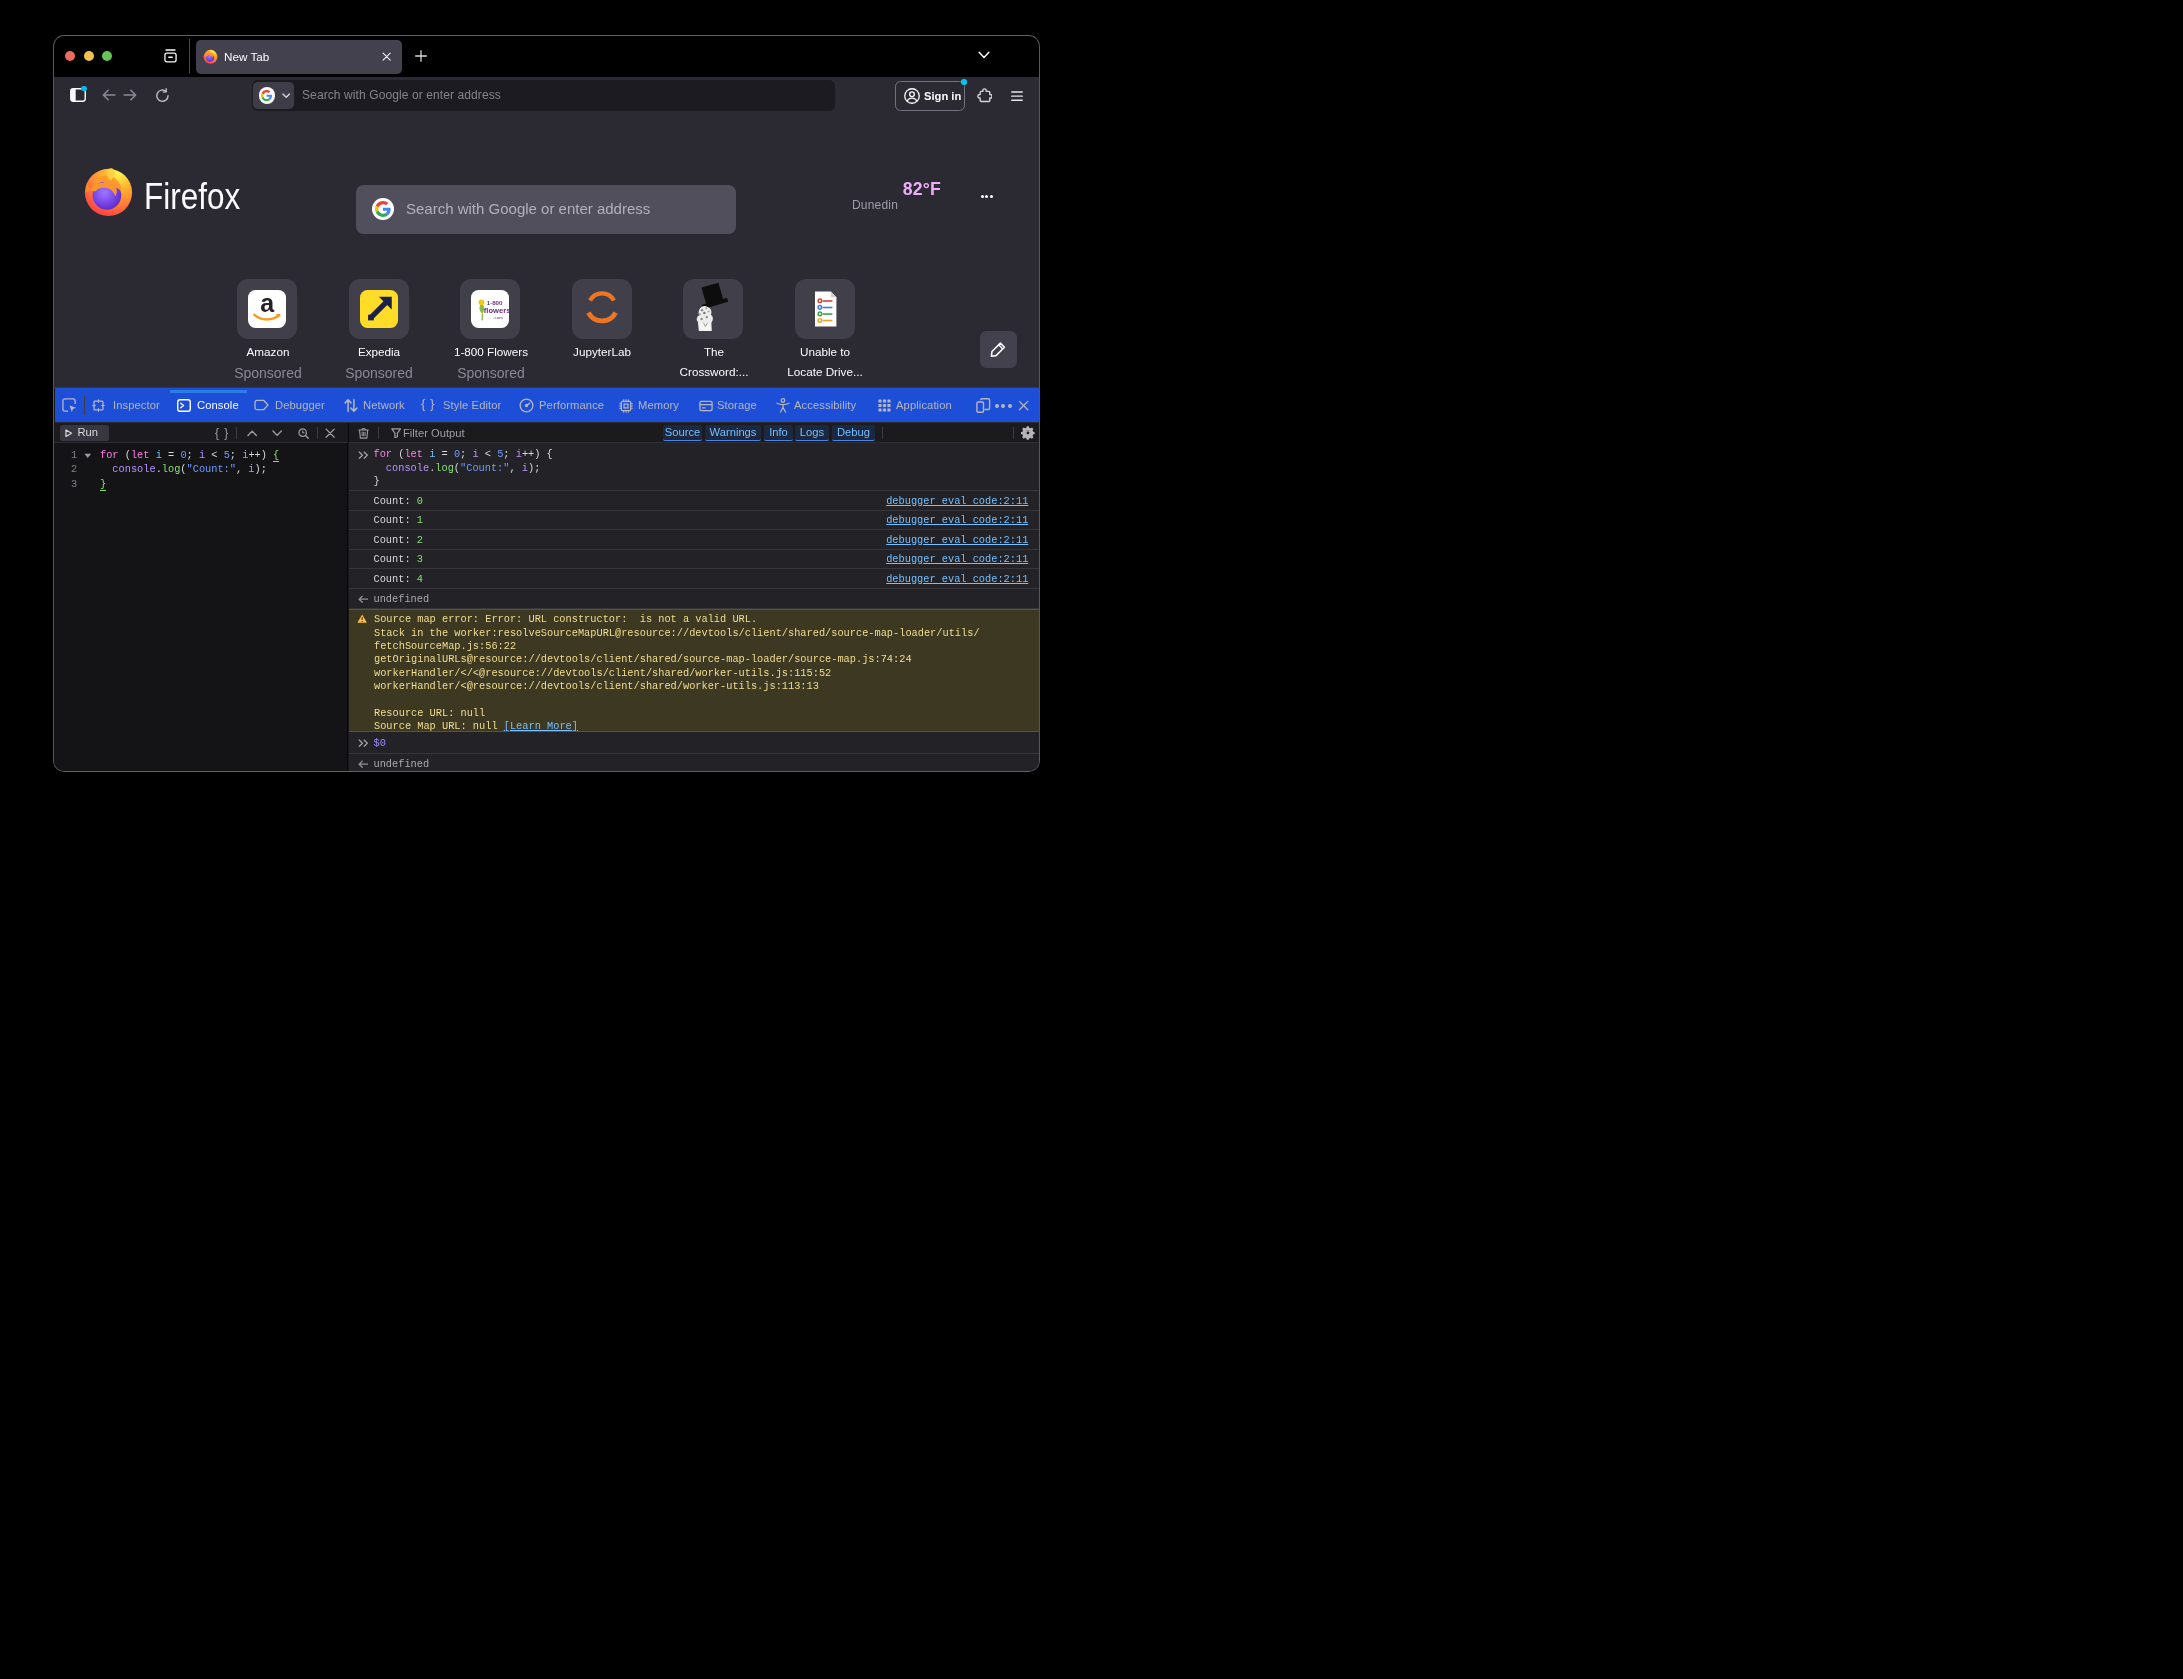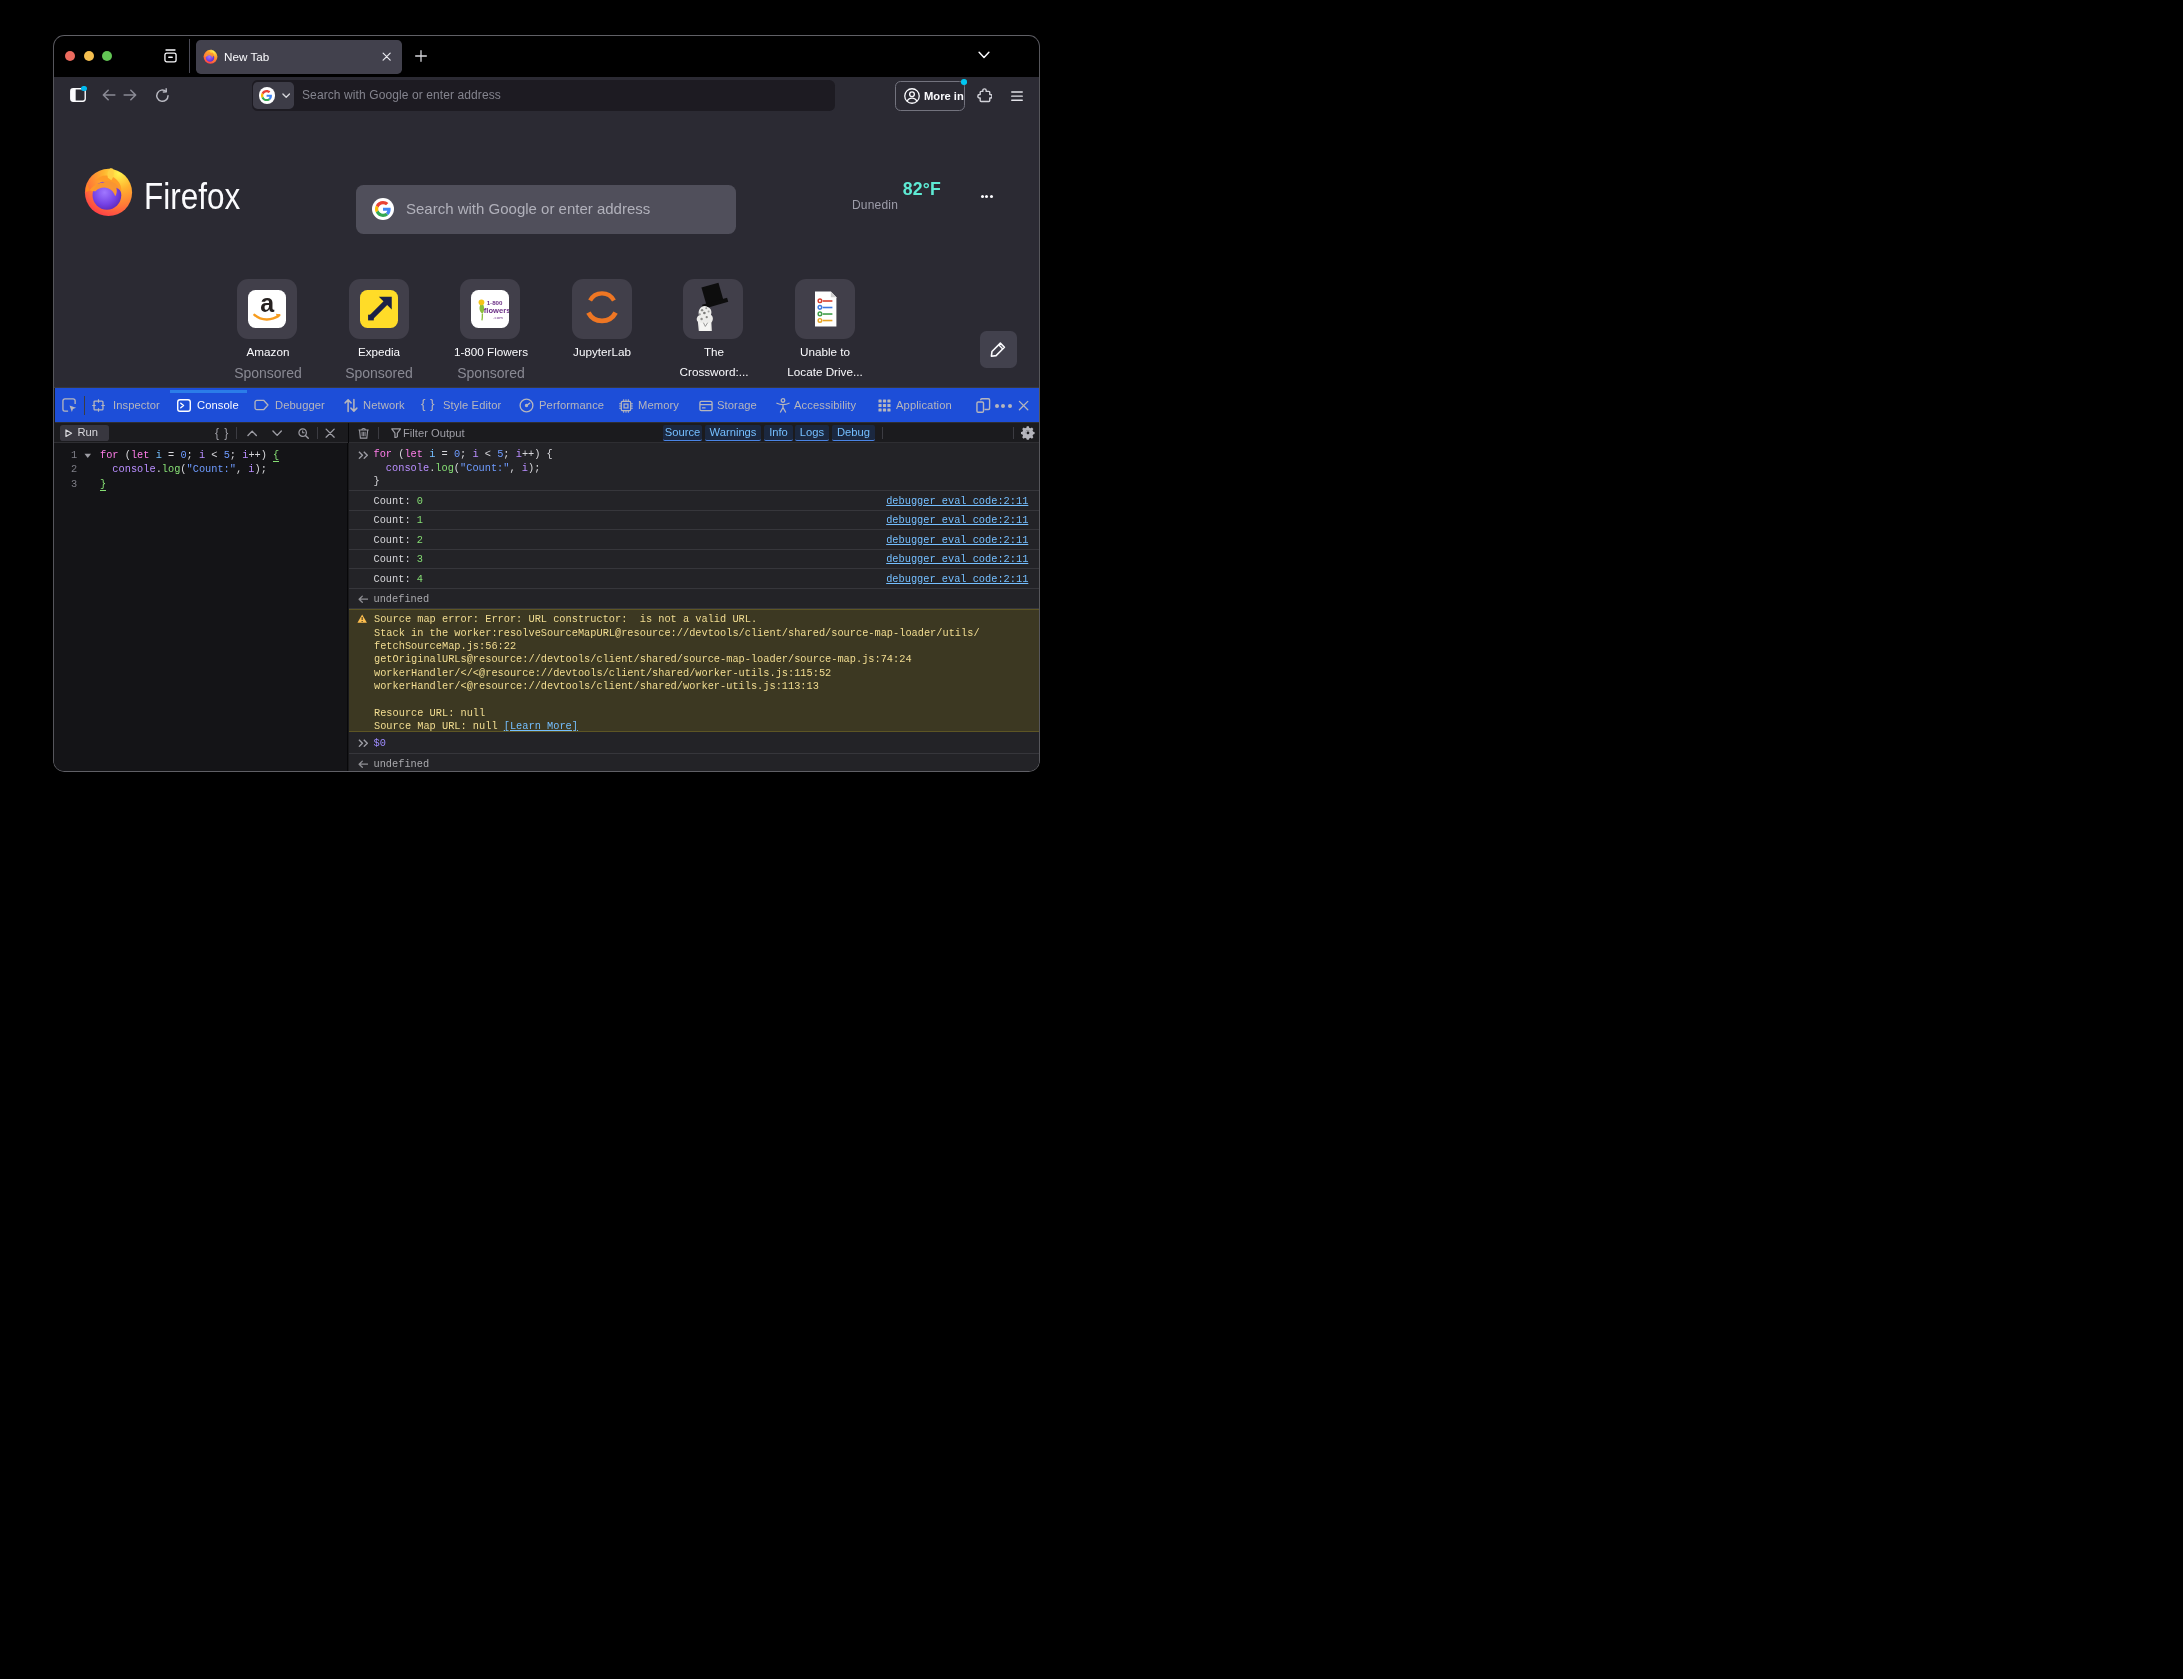--- a/index.html
+++ b/index.html
@@ -146,21 +146,21 @@
           </svg>
       </div>
       <div id="urlph">Search with Google or enter address</div>
     </div>
     <div id="signin">
       <svg class="abs" style="left:7.5px;top:6.5px" width="16" height="16" viewBox="0 0 17 17" fill="none" stroke="#fbfbfe" stroke-width="1.4">
         <circle cx="8.5" cy="8.5" r="7.7"></circle>
         <circle cx="8.5" cy="6.7" r="2.5"></circle>
         <path d="M3.4 14.3 C4.2 11.9 6.1 10.8 8.5 10.8 C10.9 10.8 12.8 11.9 13.6 14.3"></path>
       </svg>
-      <span class="abs" style="left:28px;top:8px;font-size:11.2px;font-weight:700;color:#fbfbfe;white-space:nowrap">More in</span>
+      <span class="abs" style="left:28px;top:8px;font-size:11.2px;font-weight:700;color:#fbfbfe;white-space:nowrap">Sign in</span>
       <circle class="abs" style="left:65px;top:-2.3px;width:5.6px;height:5.6px;border-radius:50%;background:#00c7f2"></circle>
     </div>
     <svg class="abs" style="left:923px;top:11.2px" width="15" height="15" viewBox="0 0 16 16" fill="none" stroke="#d3d3da" stroke-width="1.5" stroke-linejoin="round">
       <path d="M6.2 2.7 C6.2 1.6 7 0.9 8 0.9 C9 0.9 9.8 1.6 9.8 2.7 L9.8 3.6 L12.6 3.6 C13.2 3.6 13.6 4 13.6 4.6 L13.6 7 L14.2 7 C15.3 7 16 7.8 16 8.8 C16 9.8 15.3 10.6 14.2 10.6 L13.6 10.6 L13.6 13.4 C13.6 14 13.2 14.4 12.6 14.4 L4.4 14.4 C3.8 14.4 3.4 14 3.4 13.4 L3.4 10.6 L2.7 10.6 C1.6 10.6 0.9 9.8 0.9 8.8 C0.9 7.8 1.6 7 2.7 7 L3.4 7 L3.4 4.6 C3.4 4 3.8 3.6 4.4 3.6 L6.2 3.6 Z"></path>
     </svg>
     <svg class="abs" style="left:957px;top:13.5px" width="12" height="10.3" viewBox="0 0 13 11" stroke="#e3e3e9" stroke-width="1.5" stroke-linecap="round">
         <path d="M0.8 1 H12.2 M0.8 5.5 H12.2 M0.8 10 H12.2"></path>
       </svg>
   </div>
   <div id="content">
@@ -168,21 +168,21 @@
         <use href="#fflogo"></use>
       </svg>
     <div class="abs" style="left:90px;top:33px;font-size:37px;color:#fbfbfe;font-weight:400;letter-spacing:0;transform:scaleX(0.85);transform-origin:0 0">Firefox</div>
     <div id="searchbox">
       <span class="abs" style="left:15.8px;top:13px;width:22.4px;height:22.4px;border-radius:50%;background:#fff"></span>
       <svg class="abs" style="left:19px;top:16.4px" width="16" height="16" viewBox="0 0 48 48">
           <use href="#glogo"></use>
         </svg>
       <span class="abs" style="left:50px;top:15.4px;font-size:15px;color:#b1b1bb">Search with Google or enter address</span>
     </div>
-    <div class="abs" style="left:793px;top:36px;width:94px;text-align:right;font-size:17.7px;font-weight:700;color:#5eead4;letter-spacing:0.2px">82°F</div>
+    <div class="abs" style="left:793px;top:36px;width:94px;text-align:right;font-size:17.7px;font-weight:700;color:#f0abfc;letter-spacing:0.2px">82°F</div>
     <div class="abs" style="left:798px;top:55px;width:154px;font-size:12px;color:#9d9da9;letter-spacing:0.2px">Dunedin</div>
     <div class="abs" style="left:927px;top:52px;width:3px;height:3px;border-radius:50%;background:#fbfbfe"></div>
     <div class="abs" style="left:931px;top:52px;width:3px;height:3px;border-radius:50%;background:#fbfbfe"></div>
     <div class="abs" style="left:936px;top:52px;width:3px;height:3px;border-radius:50%;background:#fbfbfe"></div>
     <div id="tiles">
 
       <div class="tile" style="left:183px">
         <div class="tsq">
           <span class="abs" style="left:0;top:-0.9px;width:38px;text-align:center;font-size:25px;font-weight:700;color:#262120">a</span>
           <svg class="abs" style="left:4.7px;top:22.4px" width="29" height="11.2" viewBox="0 0 31 12" fill="none">

